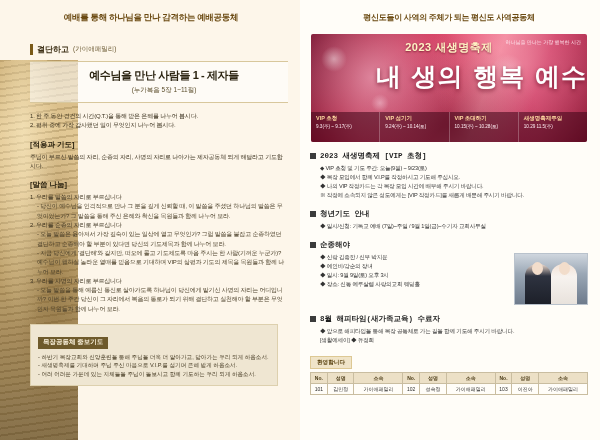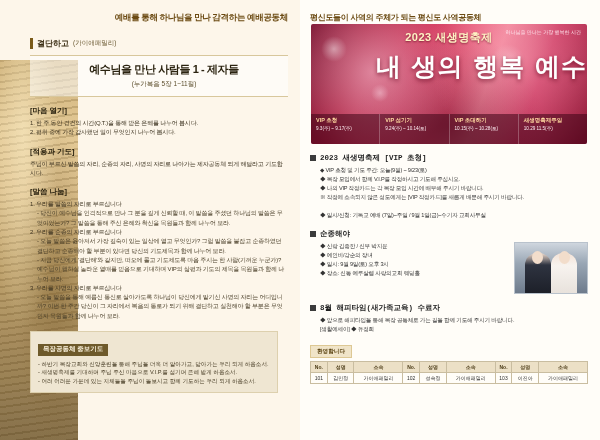--- a/index.html
+++ b/index.html
@@ -42,24 +42,23 @@
   }
   .left-content {
     position: relative;
     z-index: 2;
     padding: 8px 12px 8px 14px;
   }
   .doc-top-title {
     font-size: 8.5px;
     font-weight: bold;
     color: #6b4a12;
-    text-align: right;
+    text-align: center;
     letter-spacing: -0.3px;
-    margin: 4px 0 14px 0;
-    font-family: Liberation Serif, serif;
+    margin: 4px 0 20px 0;
   }
 
   .speaker-row {
     display: flex; align-items: center; gap: 4px;
     margin: 0 0 2px 16px;
   }
   .speaker-bar {
     width: 3px; height: 11px; background: #7a5a18;
   }
   .speaker-name { font-size: 8px; font-weight: bold; color: #3a2d12; }
@@ -108,28 +107,28 @@
 
   
   .right-page {
     width: 300px; height: 440px;
     position: relative;
     background: #fffdf8;
     padding: 8px 12px 8px 10px;
   }
   .right-top-title {
     font-size: 8px; font-weight: bold; color: #6b4a12;
-    letter-spacing: -0.3px;
-    margin: 4px 0 1px 0;
+    text-align: center; letter-spacing: -0.3px;
+    margin: 4px 0 11px 0;
   }
 
   
   .poster {
     position: relative;
-    width: 276px; height: 120px;
+    width: 276px; height: 108px;
     margin: 0 auto;
     border-radius: 2px;
     overflow: hidden;
     background: linear-gradient(110deg, #7a1330 0%, #a81b3c 18%, #d23a5e 38%, #e8627f 52%, #f0869a 62%, #c6315a 78%, #8c1634 100%);
   }
   .poster .glow {
     position:absolute; inset:0;
     background:
       radial-gradient(circle at 22% 40%, rgba(255,210,225,0.55) 0%, rgba(255,210,225,0) 38%),
       radial-gradient(circle at 78% 28%, rgba(255,170,190,0.45) 0%, rgba(255,170,190,0) 42%),
@@ -258,21 +257,20 @@
         <div class="speaker-name">결단하고</div>
         <div class="speaker-sub">(가이애패밀리)</div>
       </div>
 
       <div class="sermon-box">
         <div class="sermon-title">예수님을 만난 사람들 1 - 제자들</div>
         <div class="sermon-ref">(누가복음 5장 1~11절)</div>
       </div>
 
       <div class="section">
-        <div class="sec-head">[마음 열기]</div>
         <div class="sec-body">
           <div class="sec-line">1. 한 주 동안 경건의 시간(Q.T.)을 통해 받은 은혜를 나누어 봅시다.</div>
           <div class="sec-line">2. 평취 중에 가장 감사했던 일이 무엇인지 나누어 봅시다.</div>
         </div>
       </div>
 
       <div class="section">
         <div class="sec-head">[적용과 기도]</div>
         <div class="sec-body">
           <div class="sec-line">주님이 부르신 말씀의 자리, 순종의 자리, 사명의 자리로 나아가는 제자공동체 되게 해달라고 기도합시다.</div>
@@ -342,20 +340,24 @@
       </div>
       <div class="rs-body">
         <div class="rs-line">◆ VIP 초청 및 기도 주간: 오늘(9월) ~ 9/23(토)</div>
         <div class="rs-line">◆ 목장 모임에서 함께 V.I.P를 작정하시고 기도해 주십시오.</div>
         <div class="rs-line">◆ 나의 VIP 작정카드는 각 목장 모임 시간에 배부해 주시기 바랍니다.</div>
         <div class="rs-line">  ※ 작정에 소속되지 않은 성도에게는 [VIP 작정카드]를 새롭게 배분해 주시기 바랍니다.</div>
       </div>
     </div>
 
     <div class="rs">
+      <div class="rs-head">
+        <span class="rs-sq"></span>
+        <span class="rs-title">청년기도 안내</span>
+      </div>
       <div class="rs-body">
         <div class="rs-line">◆ 일시/신청: 기독교 예배 (7일)~주일 / 9월 1일(금)~수기자 교회사무실</div>
       </div>
     </div>
 
     <div class="rs">
       <div class="rs-head">
         <span class="rs-sq"></span>
         <span class="rs-title">순종해야</span>
       </div>

